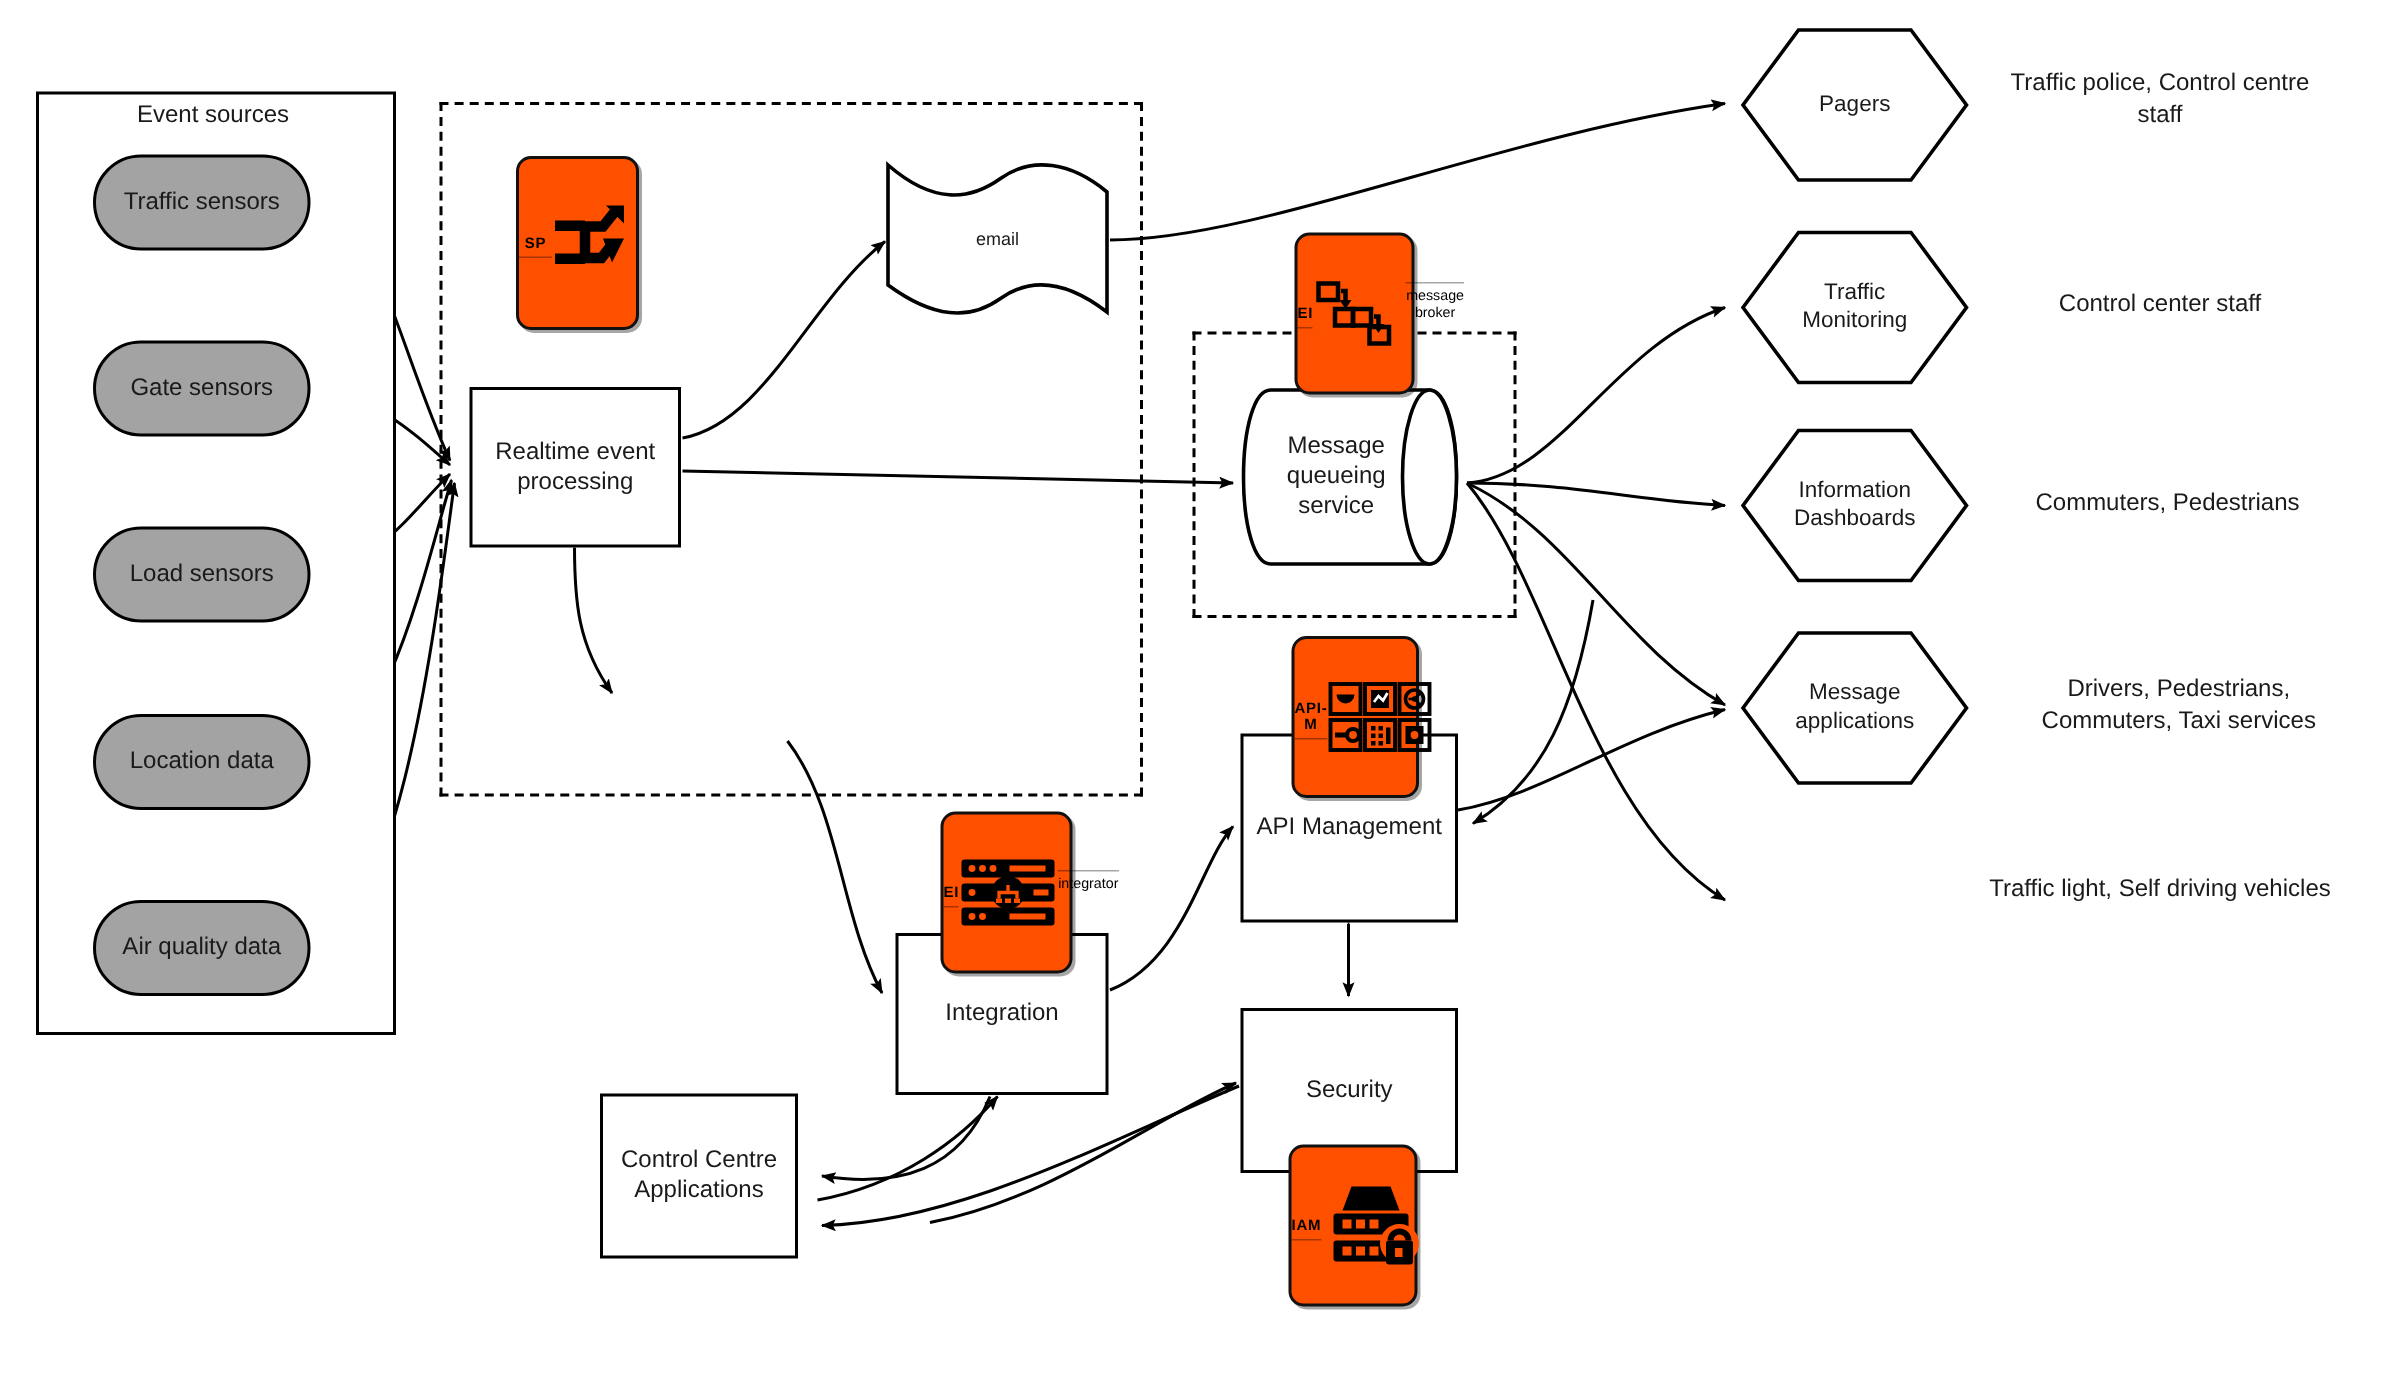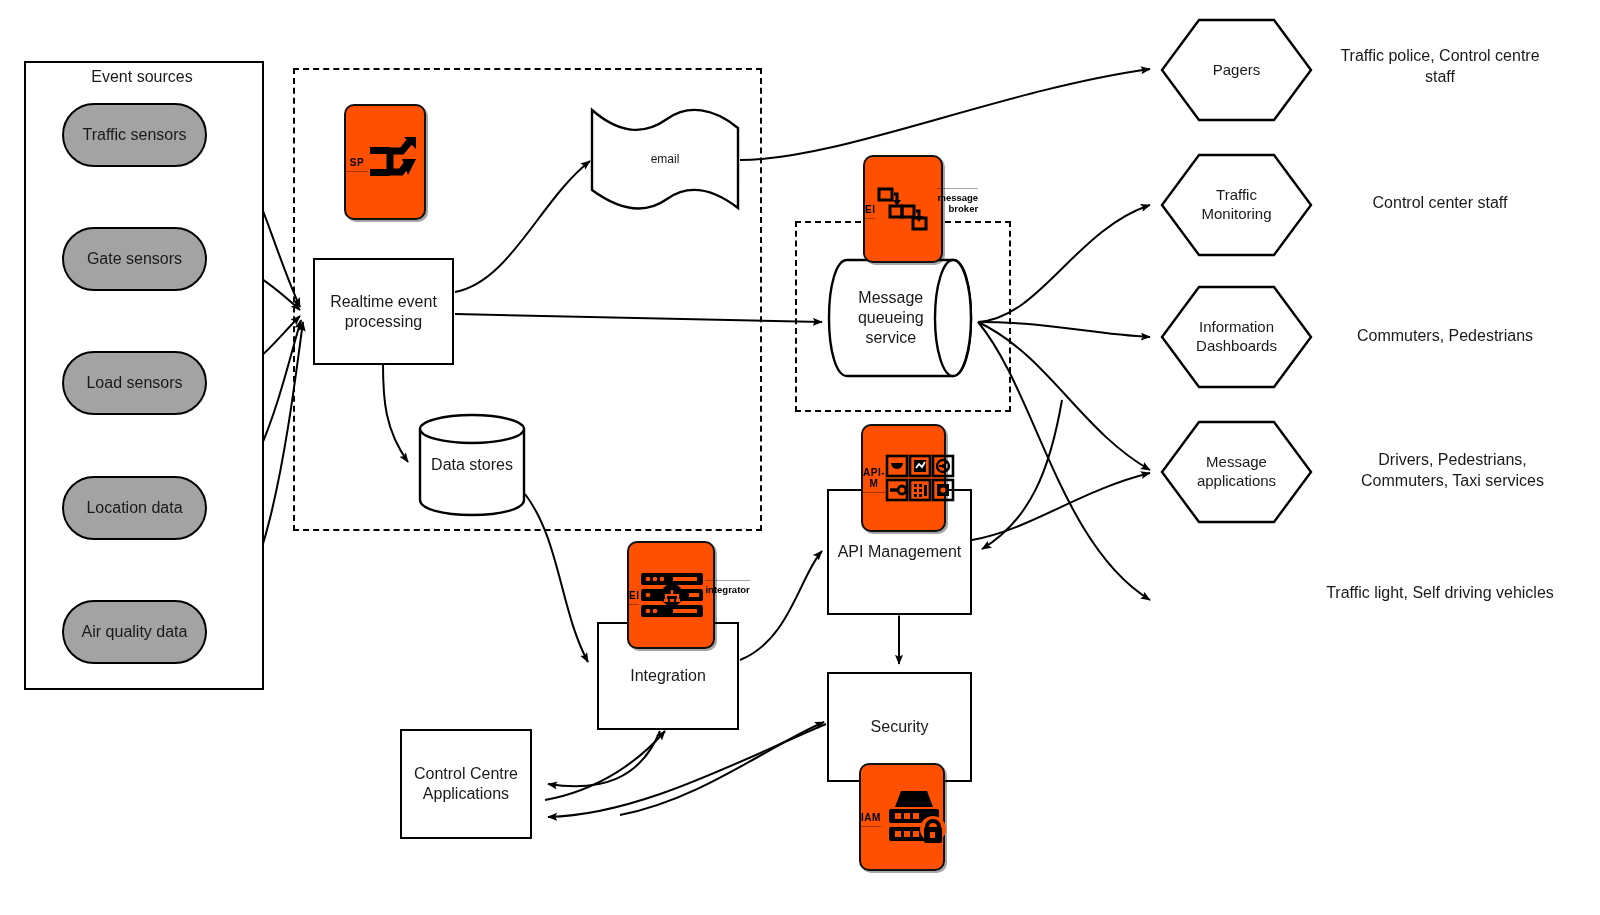--- a/index.html
+++ b/index.html
@@ -40,21 +40,21 @@
   .persona{position:absolute;z-index:3;font-size:16px;line-height:1.3;text-align:center;}
 
   
   .badge{position:absolute;z-index:5;background:#FF5000;border:2px solid #111;
      border-radius:10px;box-shadow:2px 2px 0 rgba(0,0,0,.35);
      display:flex;flex-direction:row;align-items:center;}
   .badge-top{width:100%;text-align:center;font-size:10px;font-weight:bold;
      letter-spacing:.5px;color:#000;padding:4px 0 3px;
      border-bottom:1px solid rgba(0,0,0,.35);}
   .badge-art{flex:1;display:flex;align-items:center;justify-content:center;width:100%;}
-  .badge-bottom{width:100%;text-align:right;font-size:9.5px;font-weight:bold;
+  .badge-bottom{width:100%;text-align:center;font-size:9.5px;font-weight:normal;
      color:#000;padding:3px 0 16px;border-top:1px solid rgba(0,0,0,.35);}
   .badge-art svg{display:block;}
 
   
   .cyl-v{position:absolute;z-index:3;}
   .cyl-v svg{position:absolute;inset:0;}
   .cyl-v .label{position:absolute;inset:0;display:flex;align-items:center;
      justify-content:center;font-size:16px;}
   
   .cyl-h{position:absolute;z-index:3;}
@@ -167,27 +167,20 @@
   </div>
 
   <div class="wave" style="left:588px;top:102px;width:154px;height:115px;">
     <svg viewBox="0 0 154 115" xmlns="http://www.w3.org/2000/svg">
       <path d="M4,8 C34,34 58,32 79,17 C100,2 126,6 150,26
                L150,106 C124,86 100,82 79,97 C58,112 34,110 4,88 Z" fill="#fff" stroke="#000" stroke-width="2.4"></path>
     </svg>
     <span class="label">email</span>
   </div>
 
-  <div class="cyl-v" style="left:418px;top:412px;width:108px;height:105px;">
-    <svg viewBox="0 0 108 105" xmlns="http://www.w3.org/2000/svg">
-      <path d="M2,17 L2,88 C2,97 25,103 54,103 C83,103 106,97 106,88 L106,17" fill="#fff" stroke="#000" stroke-width="2.4"></path>
-      <ellipse cx="54" cy="17" rx="52" ry="14" fill="#fff" stroke="#000" stroke-width="2.4"></ellipse>
-    </svg>
-    <span class="label">Data stores</span>
-  </div>
 
   <div class="badge" style="left:863px;top:155px;width:76px;height:104px;">
     <div class="badge-top">EI</div>
     <div class="badge-art">
       <svg width="62" height="46" viewBox="0 0 62 46">
         <rect x="4" y="3" width="13" height="11" fill="none" stroke="#000" stroke-width="3"></rect>
         <path d="M19,8 L22,8 L22,16" stroke="#000" stroke-width="3" fill="none"></path>
         <path d="M18,14 L26,14 L22,20 Z" fill="#000"></path>
         <rect x="15" y="20" width="12" height="11" fill="none" stroke="#000" stroke-width="3"></rect>
         <rect x="27" y="20" width="12" height="11" fill="none" stroke="#000" stroke-width="3"></rect>

